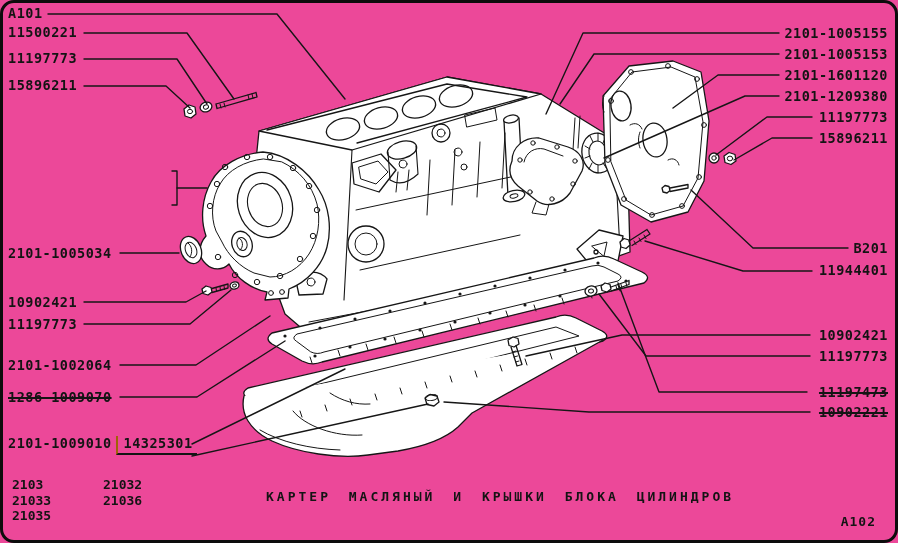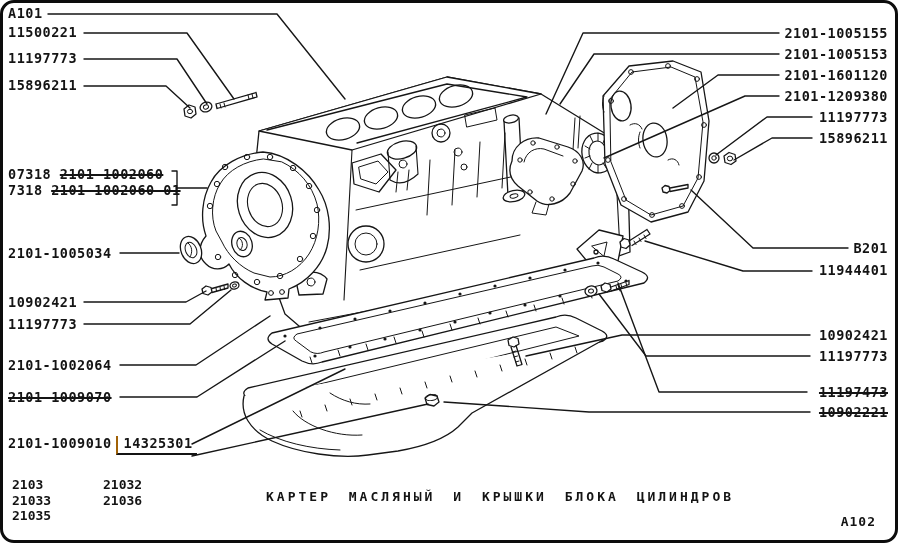--- a/index.html
+++ b/index.html
@@ -1,17 +1,17 @@
 <!DOCTYPE html>
 <html><head>
 <meta charset="utf-8">
 <style>
   html,body{margin:0;padding:0;background:#e8e8e8;}
   .stage{
-    position:relative;width:898px;height:543px;background:#ffffff;
+    position:relative;width:898px;height:543px;background:#ec4899;
     overflow:hidden;font-family:"DejaVu Sans Mono","Liberation Mono",monospace;
     color:#141414;
   }
   .frame{position:absolute;inset:0;border:3px solid #0c0c0c;border-radius:14px;pointer-events:none;z-index:40;}
   svg.art{position:absolute;left:0;top:0;z-index:5;}
   .lbl{
     position:absolute;font-weight:bold;font-size:13.5px;letter-spacing:0.5px;
     white-space:nowrap;z-index:20;line-height:15px;
   }
   .r{right:10px;}
@@ -274,36 +274,26 @@
       <path d="M807,392 H659 L618,283"></path>
       <path d="M810,412 H589 L444,402"></path>
     </g>
   </svg>
 
   <div class="lbl" style="left:8px;top:6px">A101</div>
   <div class="lbl" style="left:8px;top:25px">11500221</div>
   <div class="lbl" style="left:8px;top:51px">11197773</div>
   <div class="lbl" style="left:8px;top:78px">15896211</div>
 
-  <div class="lbl grp" style="left:8px;top:166px">
-    <div>
-      <span>07318</span>
-      <span class="struck">2101-1002060</span>
-    </div>
-    <div>
-      <span>7318</span>
-      <span class="struck">2101-1002060-01</span>
-    </div>
-  </div>
 
   <div class="lbl" style="left:8px;top:246px">2101-1005034</div>
   <div class="lbl" style="left:8px;top:295px">10902421</div>
   <div class="lbl" style="left:8px;top:317px">11197773</div>
   <div class="lbl" style="left:8px;top:358px">2101-1002064</div>
-  <div class="lbl struck" style="left:8px;top:390px">2101-1009070</div>
+  <div class="lbl struck" style="left:8px;top:390px">1286-1009070</div>
 
   <div class="lbl row" style="left:8px;top:436px">
     <span>2101-1009010</span>
     <span class="pn-box">14325301</span>
   </div>
 
   <div class="lbl r" style="top:26px">2101-1005155</div>
   <div class="lbl r" style="top:47px">2101-1005153</div>
   <div class="lbl r" style="top:68px">2101-1601120</div>
   <div class="lbl r" style="top:89px">2101-1209380</div>

